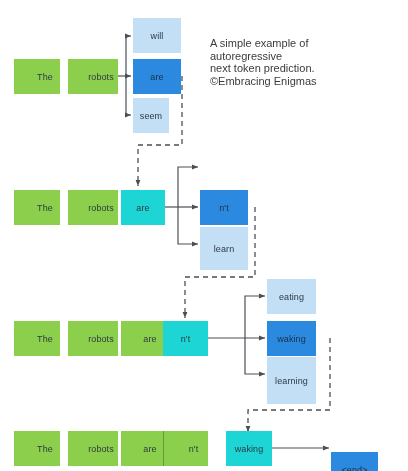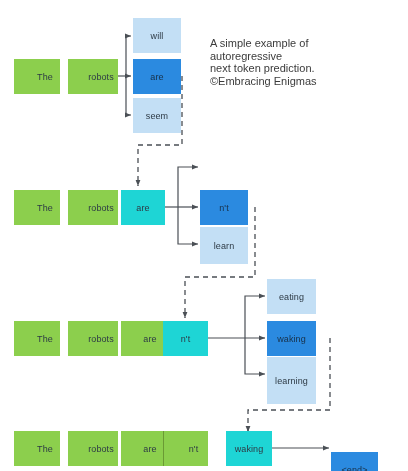--- a/index.html
+++ b/index.html
@@ -110,42 +110,42 @@
   <div class="box green" style="left:68px; top:59px; width:50px; height:35px;">
     <span class="lbl">robots</span>
   </div>
 
   <div class="box lightblue" style="left:133px; top:18px; width:48px; height:35px;">
     <span class="lbl">will</span>
   </div>
   <div class="box blue" style="left:133px; top:59px; width:48px; height:35px;">
     <span class="lbl">are</span>
   </div>
-  <div class="box lightblue" style="left:133px; top:98px; width:48px; height:35px;">
+  <div class="box lightblue" style="left:133px; top:98px; width:36px; height:35px;">
     <span class="lbl">seem</span>
   </div>
 
   <div class="note" style="left:210px; top:37px; width:160px;">A simple example of autoregressive
 next token prediction.
 ©Embracing Enigmas</div>
 
   <div class="box green" style="left:14px; top:190px; width:46px; height:35px;">
     <span class="lbl">The</span>
   </div>
   <div class="box green" style="left:68px; top:190px; width:50px; height:35px;">
     <span class="lbl">robots</span>
   </div>
   <div class="box cyan" style="left:121px; top:190px; width:44px; height:35px;">
     <span class="lbl">are</span>
   </div>
 
   <div class="box blue" style="left:200px; top:190px; width:48px; height:35px;">
     <span class="lbl">n't</span>
   </div>
-  <div class="box lightblue" style="left:200px; top:227px; width:48px; height:37px;">
+  <div class="box lightblue" style="left:200px; top:227px; width:48px; height:43px;">
     <span class="lbl">learn</span>
   </div>
 
   <div class="box green" style="left:14px; top:321px; width:46px; height:35px;">
     <span class="lbl">The</span>
   </div>
   <div class="box green" style="left:68px; top:321px; width:50px; height:35px;">
     <span class="lbl">robots</span>
   </div>
   <div class="box green" style="left:121px; top:321px; width:42px; height:35px;">

